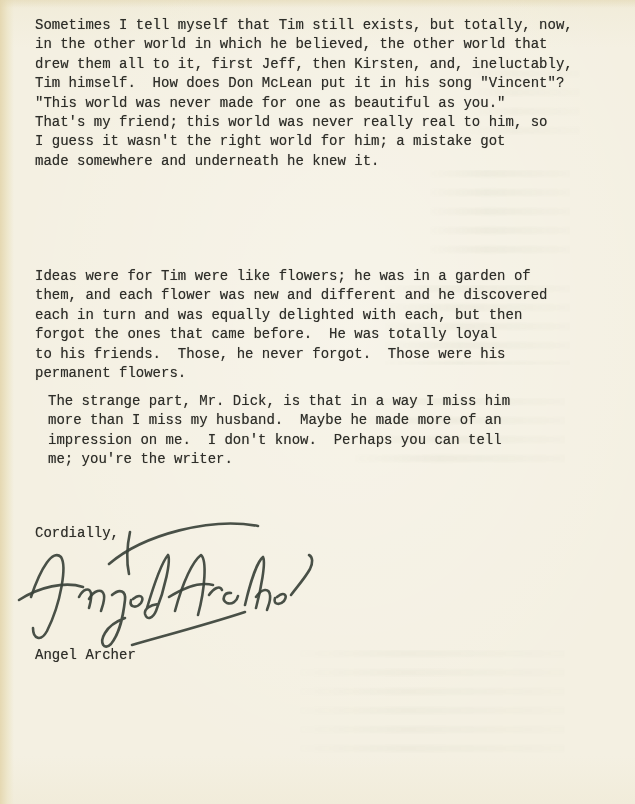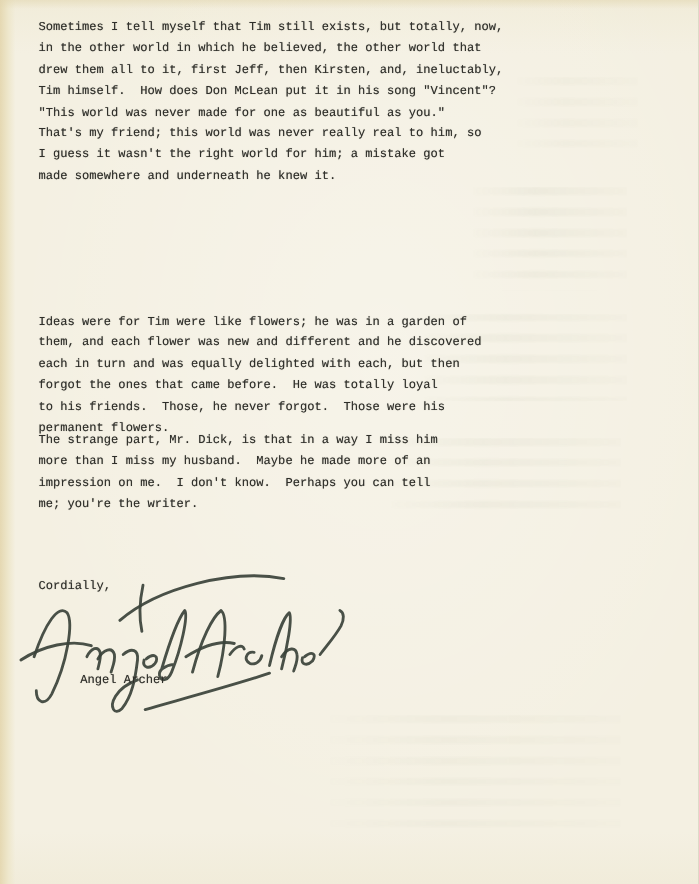--- a/index.html
+++ b/index.html
@@ -29,32 +29,32 @@
     position: absolute;
     left: 0; top: 0; right: 0;
     height: 8px;
     background: linear-gradient(180deg, rgba(226,214,176,0.55), rgba(244,240,226,0));
   }
   .para {
     position: absolute;
     left: 35px;
     margin: 0;
     white-space: pre;
-    font-size: 11px;
+    font-size: 14px;
     line-height: 19.4px;
     color: #2e2e29;
     letter-spacing: 0px;
     text-shadow: 0 0 0.7px rgba(46,46,40,0.55);
   }
   .p1 { top: 16px; }
   .p2 { top: 190px; }
-  .p3 { top: 284px; }
-  .p4 { top: 392px; }
+  .p3 { top: 267px; }
+  .p4 { top: 392px; margin-left: 13px; }
   .closing { top: 480px; margin-top: 44px; }
-  .typed-name { top: 610px; margin-left: 38px; }
+  .typed-name { top: 646px; }
   .sig-wrap {
     position: absolute;
     left: 16px;
     top: 504px;
     width: 304px;
     height: 148px;
   }
   .sig-wrap svg { width: 100%; height: 100%; }
   .sig-stroke {
     fill: none;

